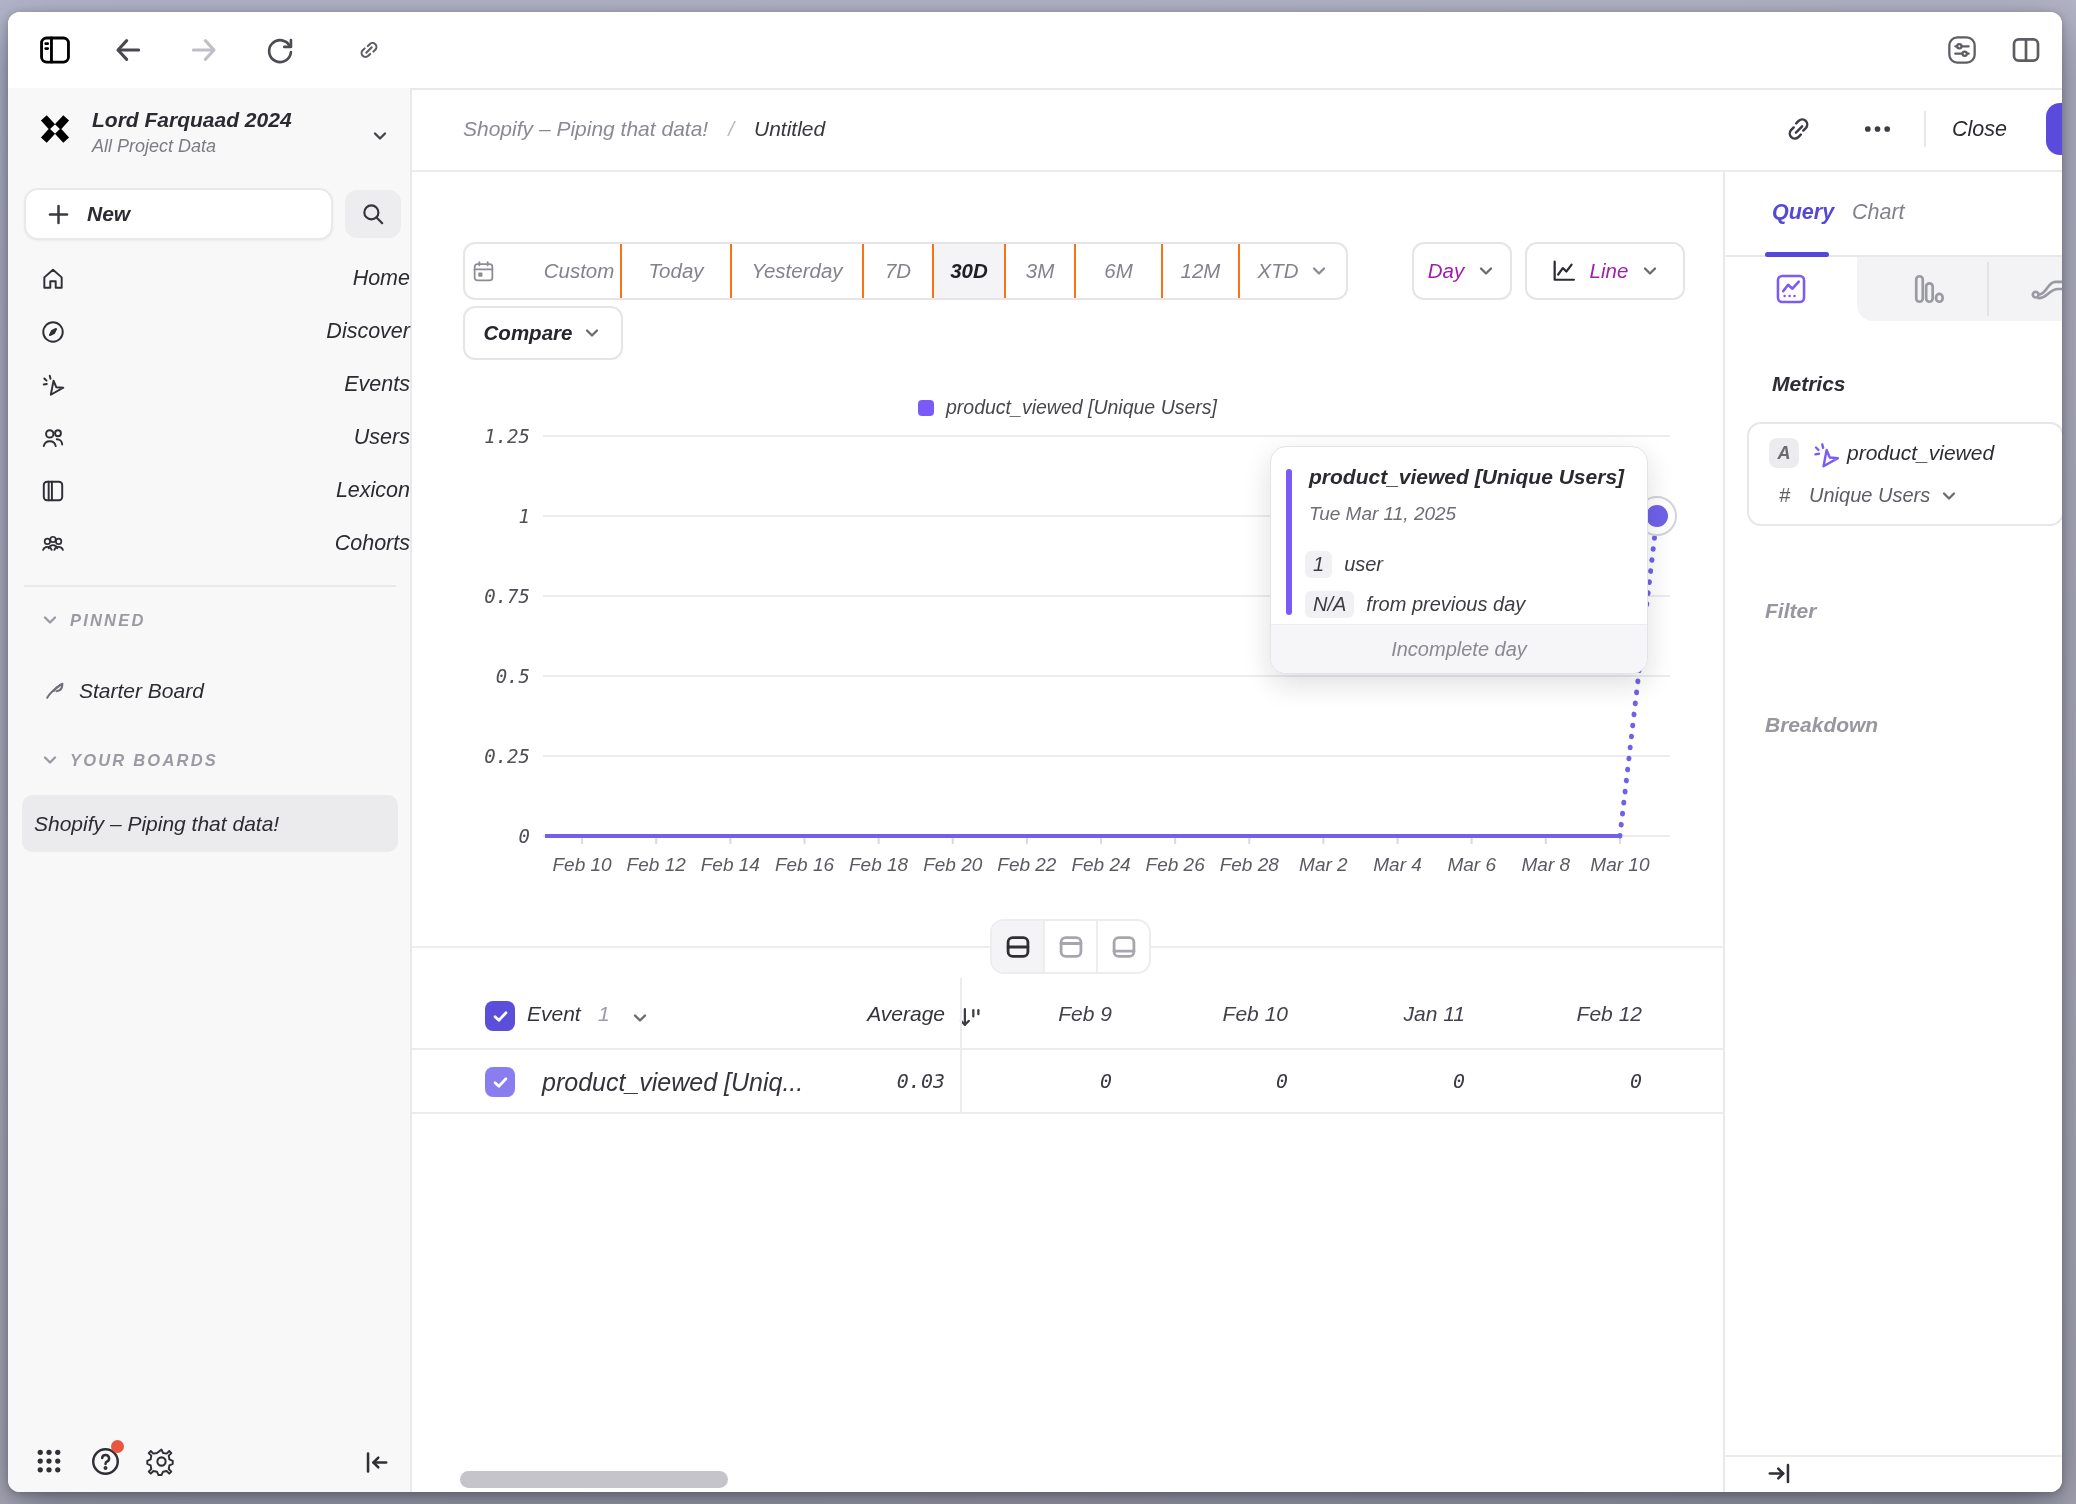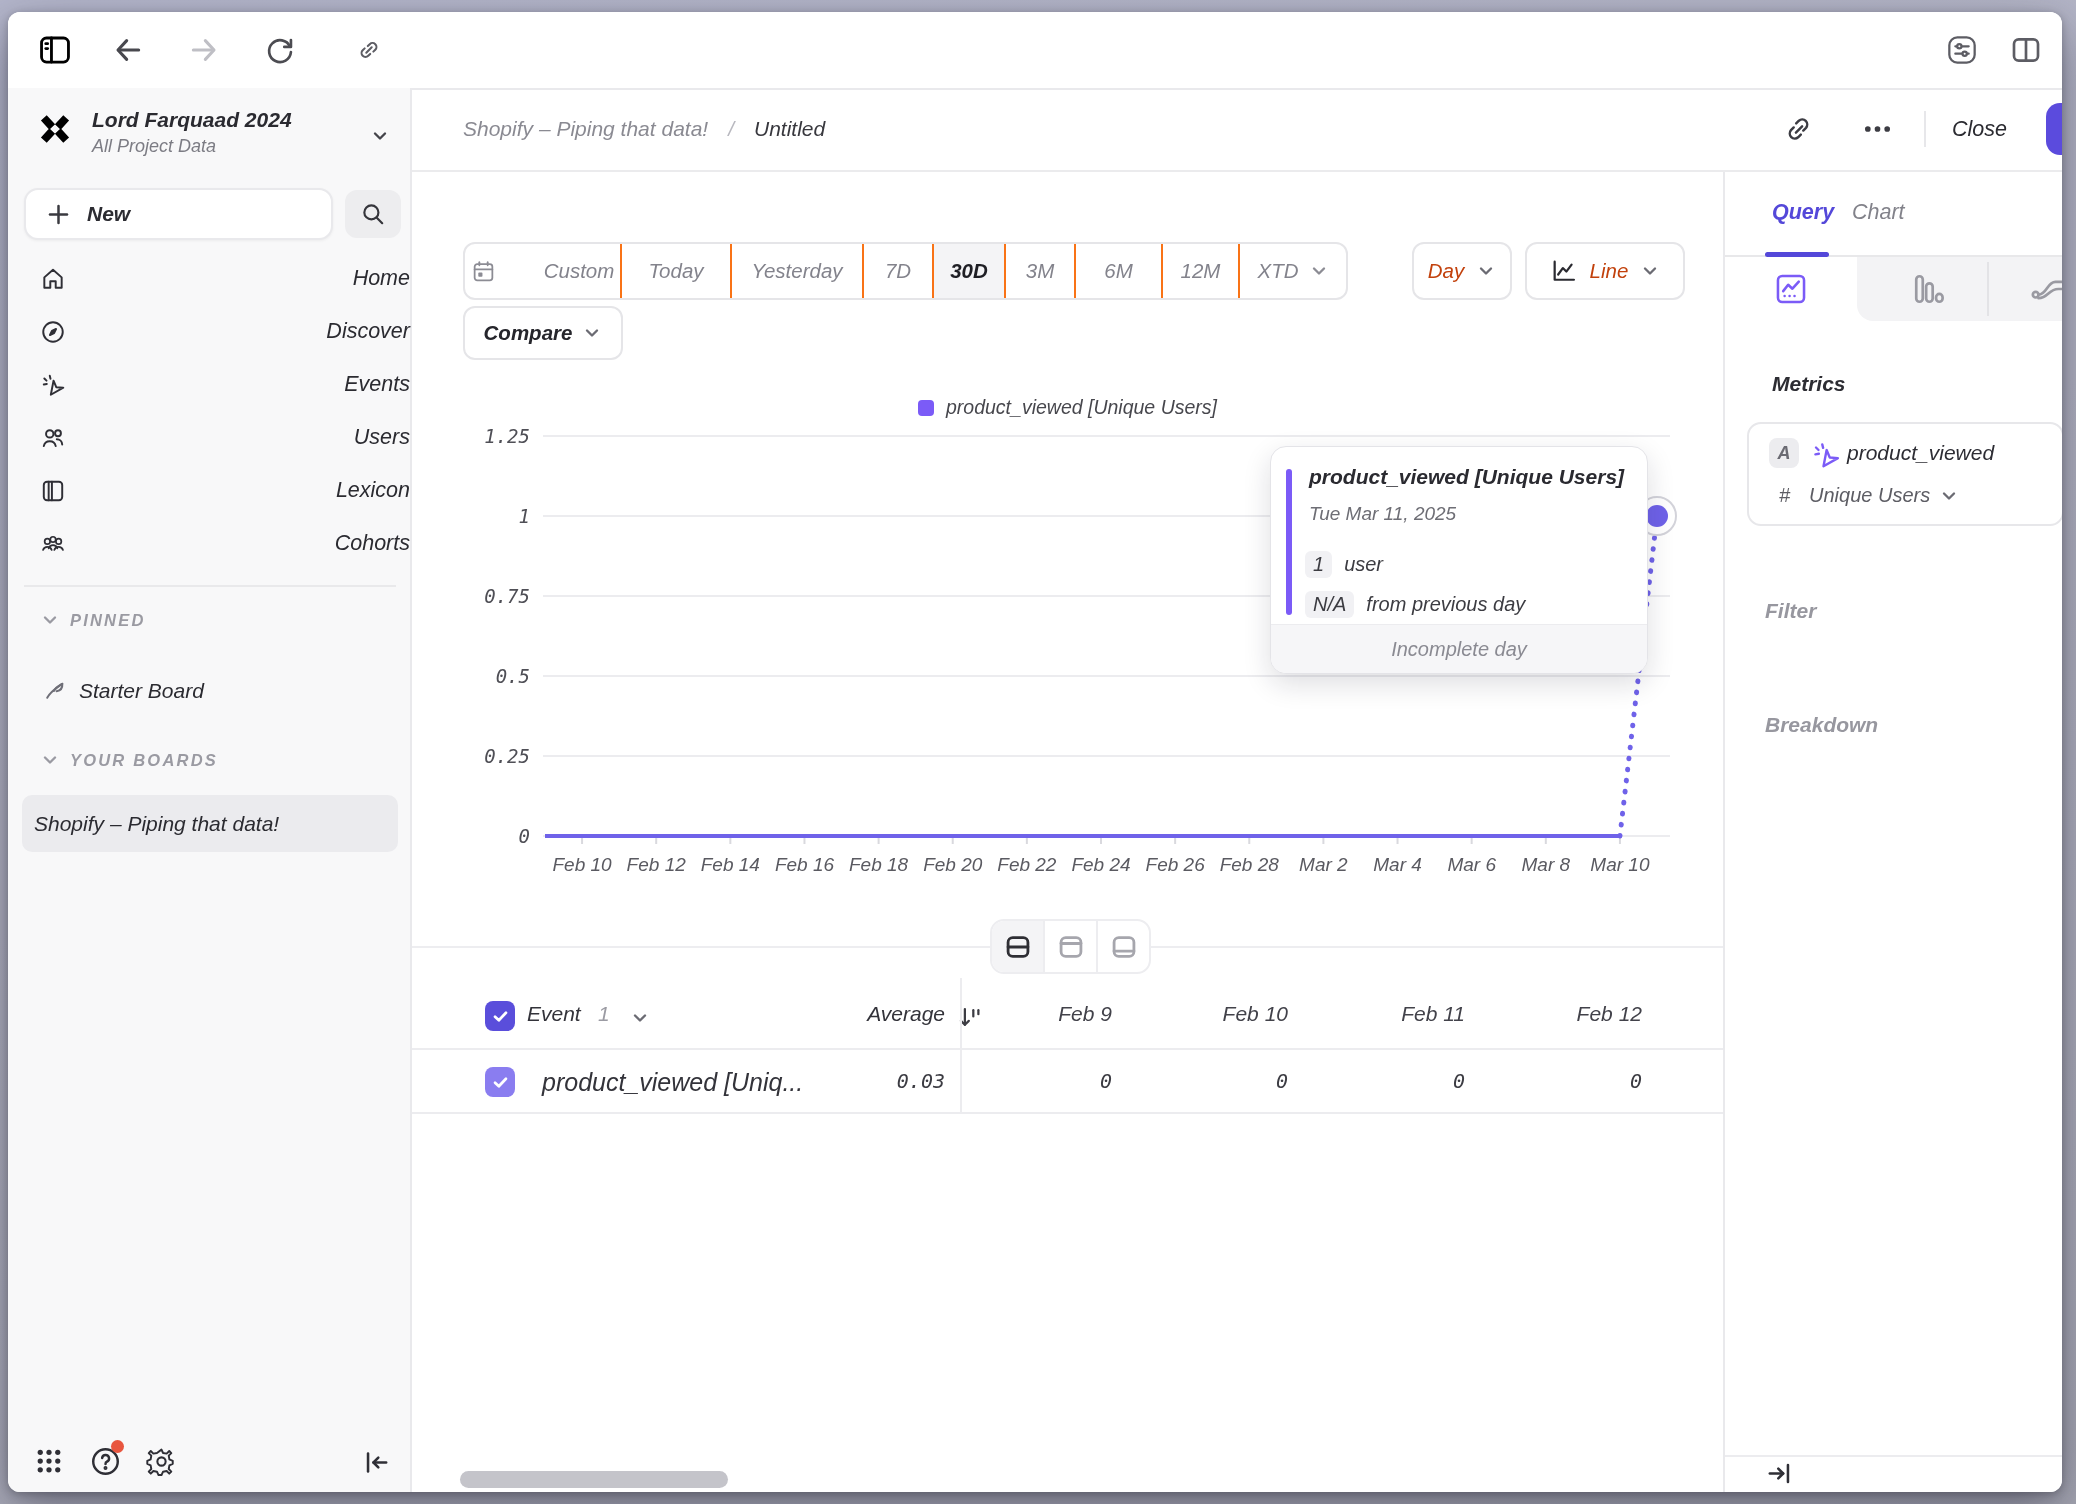--- a/index.html
+++ b/index.html
@@ -67,21 +67,21 @@
 
   
   .range-group{position:absolute;left:51px;top:70px;height:58px;display:flex;border:2px solid #e5e5e8;border-radius:12px;
     overflow:hidden;box-sizing:border-box;background:#fff;}
   .seg{display:flex;align-items:center;justify-content:center;gap:10px;font-size:20.5px;color:#83838c;
     border-left:2px solid #f97316;cursor:pointer;box-sizing:border-box;}
   .seg:first-child{border-left:none;}
   .seg .ic{color:#8c8c94;}
   .seg.active{background:#f4f4f6;color:#1f1f25;font-weight:600;}
   .drop-btn{position:absolute;top:70px;height:58px;border:2px solid #e5e5e8;border-radius:12px;box-sizing:border-box;
-    display:flex;align-items:center;justify-content:center;gap:12px;font-size:20.5px;color:#c2410c;background:#fff;cursor:pointer;}
+    display:flex;align-items:center;justify-content:center;gap:12px;font-size:20.5px;color:#a21caf;background:#fff;cursor:pointer;}
   .drop-btn .chev{color:#6b6b73;}
   .compare-btn{position:absolute;left:51px;top:134px;width:160px;height:54px;border:2px solid #e5e5e8;border-radius:12px;
     box-sizing:border-box;display:flex;align-items:center;justify-content:center;gap:10px;font-size:20.5px;font-weight:600;color:#26262c;background:#fff;cursor:pointer;}
 
   
   .legend{position:absolute;left:0;top:224px;width:100%;display:flex;justify-content:center;align-items:center;gap:12px;}
   .legend-sq{width:16px;height:16px;border-radius:4px;}
   .legend-lbl{font-size:19.5px;color:#47474d;}
   .chart-wrap{position:absolute;left:0;top:240px;width:1311px;height:470px;}
   .ylab{font-family:"DejaVu Sans Mono",monospace;font-size:19px;fill:#4f4f56;}
@@ -595,21 +595,21 @@
                   <svg width="27" height="27" viewBox="0 0 24 24" fill="none" stroke="currentColor" stroke-width="2" stroke-linecap="round" stroke-linejoin="round">
                     <line x1="7" y1="4.5" x2="7" y2="18.5"></line>
                     <polyline points="3.5,15 7,18.5 10.5,15"></polyline>
                     <line x1="14.5" y1="5.5" x2="14.5" y2="11"></line>
                     <line x1="19" y1="5.5" x2="19" y2="9"></line>
                   </svg>
                 </span>
               <div id="date-cols">
                   <span class="th" style="left: 530px; top: 20px;">Feb 9</span>
                   <span class="th" style="left: 706px; top: 20px;">Feb 10</span>
-                  <span class="th" style="left: 883px; top: 20px;">Feb 11</span>
+                  <span class="th" style="left: 883px; top: 20px;">Jan 11</span>
                   <span class="th" style="left: 1060px; top: 20px;">Feb 12</span>
                 </div>
             </div>
             <div class="t-row">
               <div class="cbox" id="row-cbox" style="top: 17px; background: rgb(138, 125, 240);">
                   <span class="ic">
                     <svg width="19" height="19" viewBox="0 0 16 16" fill="none" stroke="currentColor" stroke-width="1.8" stroke-linecap="round" stroke-linejoin="round">
                       <polyline points="3.4,8.2 6.6,11.2 12.6,4.8" stroke="#ffffff" stroke-width="2.3"></polyline>
                     </svg>
                   </span>

